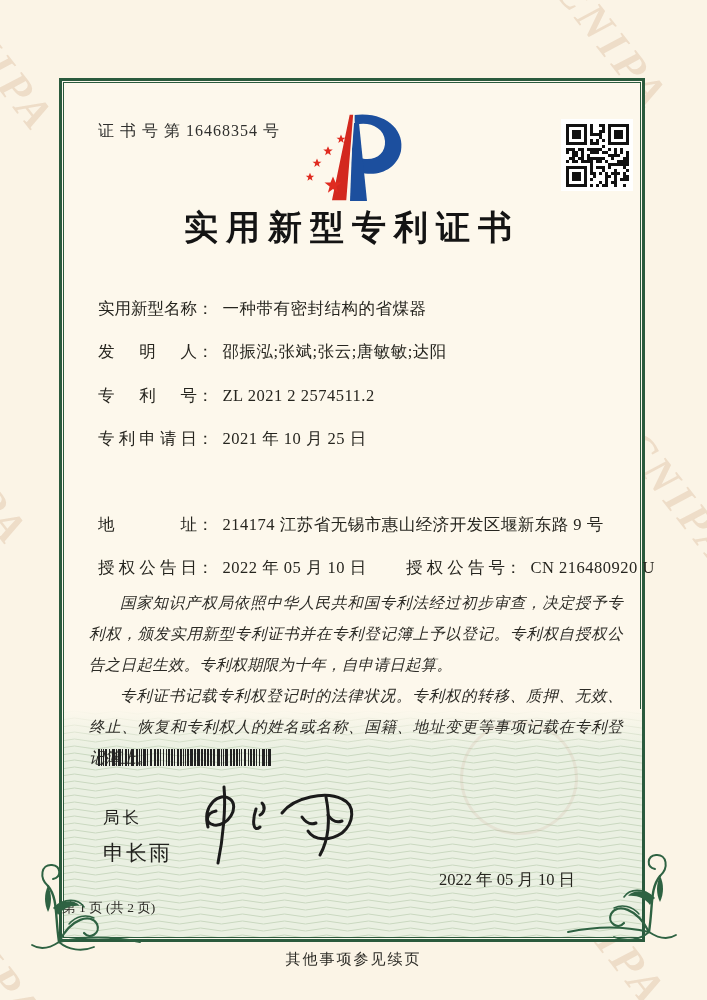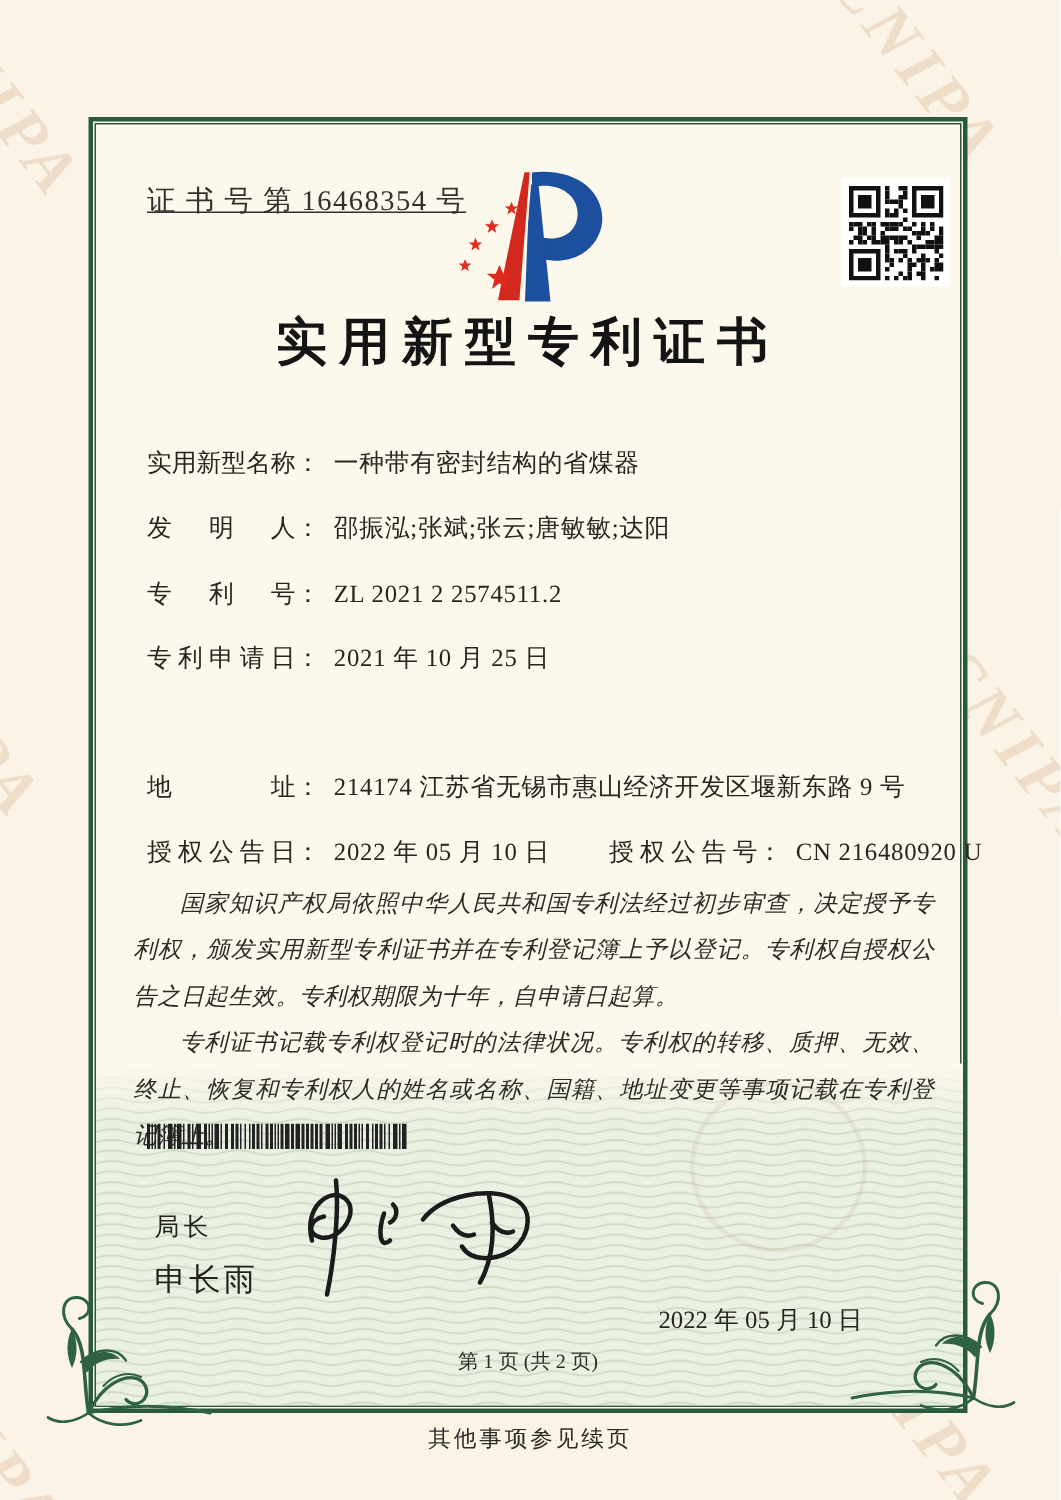--- a/index.html
+++ b/index.html
@@ -8,21 +8,21 @@
   
   .wm{position:absolute;font:italic 700 44px "Liberation Serif","DejaVu Serif",serif;
       color:rgba(225,198,170,.5);letter-spacing:5px;transform:rotate(52deg);
       transform-origin:left top;z-index:1;pointer-events:none;}
   .wm.dim{color:rgba(190,185,160,.38);}
   
   .frame{position:absolute;left:59px;top:78px;width:586px;height:864px;box-sizing:border-box;
          border:3px solid #2a5a3d;background:#fdf8ec;z-index:2;}
   .frame::before{content:"";position:absolute;inset:1px;border:1px solid #2a5a3d;pointer-events:none;}
   .guilloche{position:absolute;left:2px;right:2px;bottom:2px;height:228px;z-index:0;}
-  .cert-no{position:absolute;left:36px;top:40px;font-size:19px;letter-spacing:1px;color:#30302e;z-index:3;text-decoration:underline;}
+  .cert-no{position:absolute;left:36px;top:40px;font-size:16px;letter-spacing:1px;color:#30302e;z-index:3;}
   .emblem{position:absolute;left:231px;top:30px;z-index:3;}
   .qr-box{position:absolute;left:499px;top:38px;width:72px;height:72px;background:#fff;z-index:3;
           display:flex;align-items:center;justify-content:center;}
   .title{position:absolute;left:0;right:0;top:124px;text-align:center;font-size:34px;font-weight:700;
          letter-spacing:8px;color:#141414;z-index:3;}
   .field-row{position:absolute;left:36px;font-size:16.5px;color:#26251f;white-space:nowrap;z-index:3;}
   .f-label{display:inline-block;width:99px;text-align:justify;text-align-last:justify;}
   .f-colon{margin-right:9px;}
   .f-value{letter-spacing:.5px;}
   .pair2{position:absolute;left:308px;top:0;}
@@ -32,21 +32,21 @@
   .barcode{position:absolute;left:36px;top:668px;z-index:3;}
   .sig-title{position:absolute;left:41px;top:726px;font-family:"Liberation Sans","DejaVu Sans",sans-serif;
              font-size:16.5px;letter-spacing:3px;color:#22221e;z-index:3;}
   .sig-name{position:absolute;left:41px;top:758px;font-family:"Liberation Sans","DejaVu Sans",sans-serif;
             font-size:21px;letter-spacing:2px;color:#22221e;z-index:3;}
   .sig-script{position:absolute;left:128px;top:698px;z-index:3;}
   .seal-hint{position:absolute;left:398px;top:640px;width:112px;height:108px;border-radius:50%;
              border:3px solid rgba(196,152,128,.14);z-index:2;}
   .date-line{position:absolute;left:318px;top:788px;width:254px;text-align:center;
              font-size:16.5px;color:#26251f;z-index:3;}
-  .page-num{position:absolute;left:0;right:0;top:818px;text-align:center;font-size:13.5px;
+  .page-num{position:absolute;left:0;right:0;top:818px;font-size:13.5px;
             color:#2c2b26;z-index:3;}
   .footer-note{position:absolute;left:0;right:0;top:950px;text-align:center;
                font-size:15px;letter-spacing:2px;color:#2c2b26;z-index:3;}
   .flourish{position:absolute;z-index:4;pointer-events:none;}
   .flourish.left{left:24px;top:856px;}
   .flourish.right{left:566px;top:846px;transform:scaleX(-1);}
 </style>
 </head>
 <body>
 

